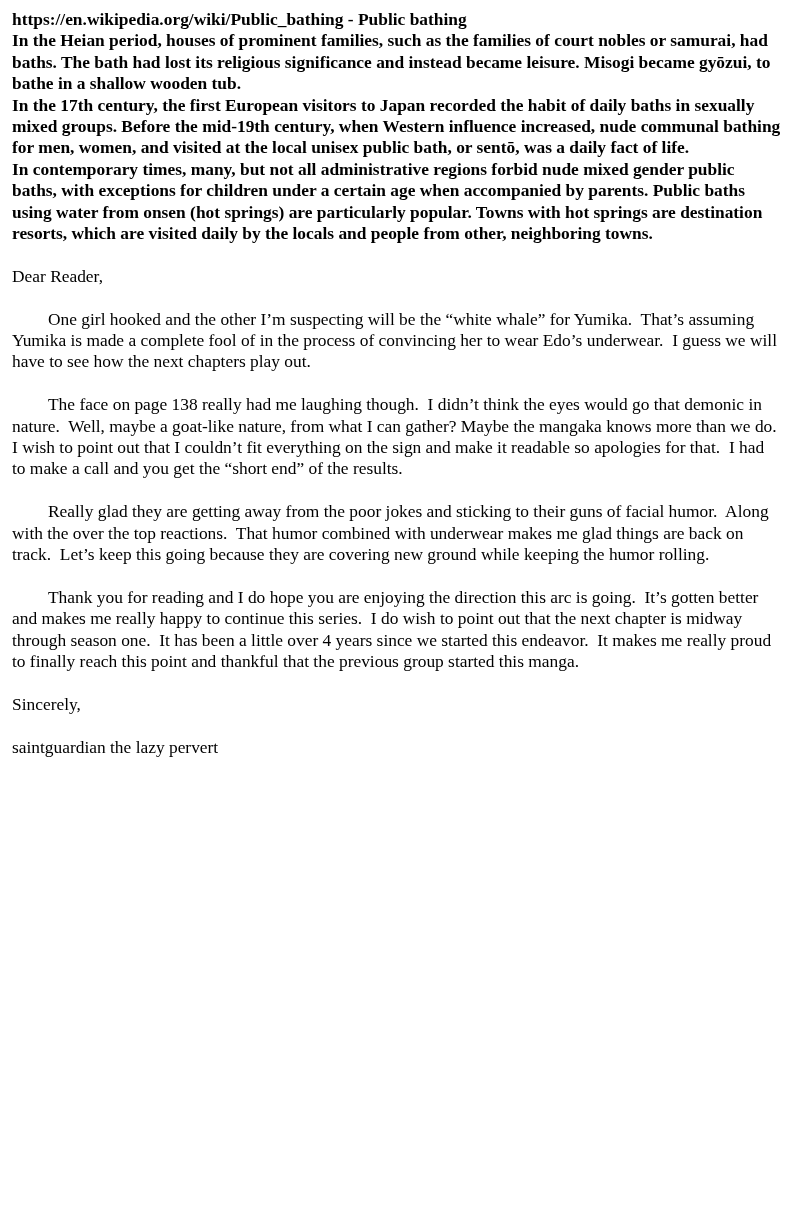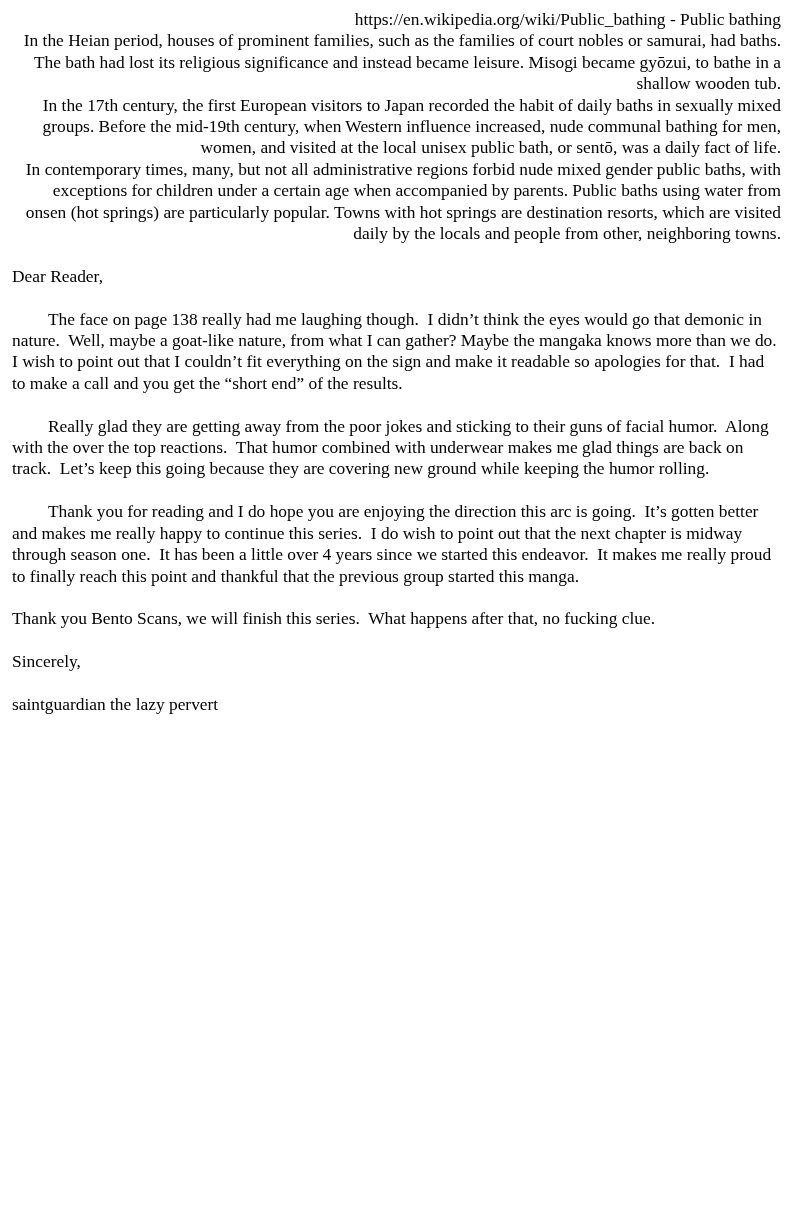--- a/index.html
+++ b/index.html
@@ -17,21 +17,22 @@
     font-size: 17.4px;
     line-height: 21.4px;
     padding: 9px 11px 0 12px;
     overflow: hidden;
   }
   .page p {
     margin: 0;
     white-space: pre-wrap; 
   }
   .center {
-    text-align: right;
+    text-align: left;
+    font-weight: bold;
   }
   .gap {
     margin-top: 21.4px !important; 
   }
   .indent {
     text-indent: 36px; 
   }
 </style>
 </head>
 <body>
@@ -42,27 +43,27 @@
 
 
   <p class="center">In the Heian period, houses of prominent families, such as the families of court nobles or samurai, had baths. The bath had lost its religious significance and instead became leisure. Misogi became gyōzui, to bathe in a shallow wooden tub.</p>
 
   <p class="center">In the 17th century, the first European visitors to Japan recorded the habit of daily baths in sexually mixed groups. Before the mid-19th century, when Western influence increased, nude communal bathing for men, women, and visited at the local unisex public bath, or sentō, was a daily fact of life.</p>
 
   <p class="center">In contemporary times, many, but not all administrative regions forbid nude mixed gender public baths, with exceptions for children under a certain age when accompanied by parents. Public baths using water from onsen (hot springs) are particularly popular. Towns with hot springs are destination resorts, which are visited daily by the locals and people from other, neighboring towns.</p>
 
   <p class="gap">Dear Reader,</p>
 
+  <p class="gap indent">One girl hooked and the other I’m suspecting will be the “white whale” for Yumika.  That’s assuming Yumika is made a complete fool of in the process of convincing her to wear Edo’s underwear.  I guess we will have to see how the next chapters play out.</p>
 
   <p class="gap indent">The face on page 138 really had me laughing though.  I didn’t think the eyes would go that demonic in nature.  Well, maybe a goat-like nature, from what I can gather? Maybe the mangaka knows more than we do.  I wish to point out that I couldn’t fit everything on the sign and make it readable so apologies for that.  I had to make a call and you get the “short end” of the results.</p>
 
   <p class="gap indent">Really glad they are getting away from the poor jokes and sticking to their guns of facial humor.  Along with the over the top reactions.  That humor combined with underwear makes me glad things are back on track.  Let’s keep this going because they are covering new ground while keeping the humor rolling.</p>
 
   <p class="gap indent">Thank you for reading and I do hope you are enjoying the direction this arc is going.  It’s gotten better and makes me really happy to continue this series.  I do wish to point out that the next chapter is midway through season one.  It has been a little over 4 years since we started this endeavor.  It makes me really proud to finally reach this point and thankful that the previous group started this manga.</p>
 
-  <p class="gap">Thank you Bento Scans, we will finish this series.  What happens after that, no fucking clue.</p>
 
   <p class="gap">Sincerely,</p>
 
   <p class="gap">saintguardian the lazy pervert</p>
 
 
 </div>
 
 </body></html>

